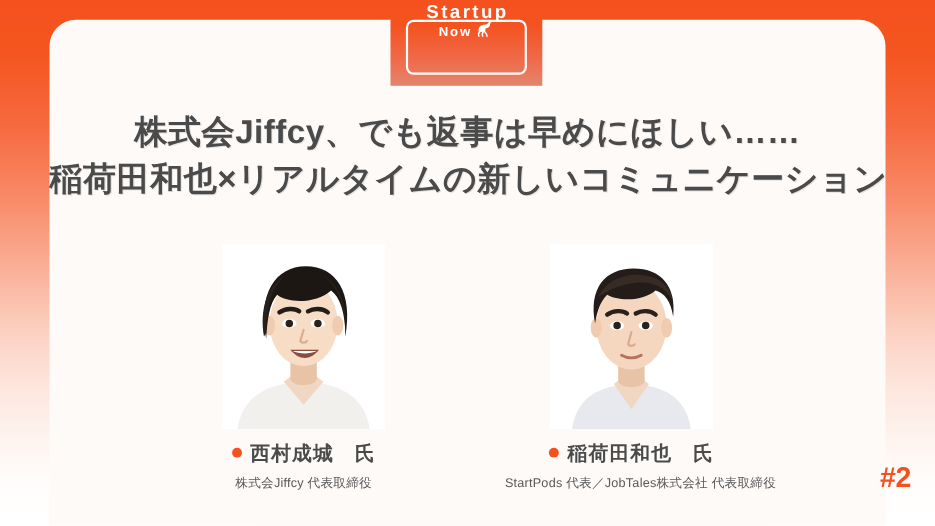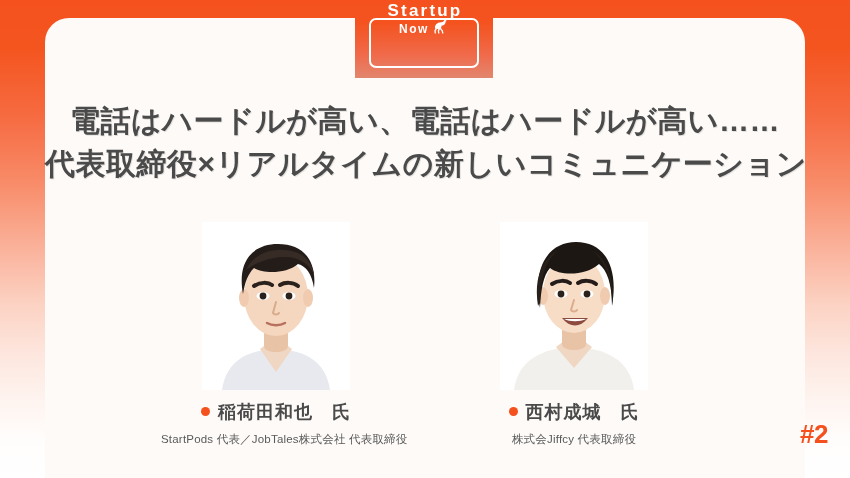--- a/index.html
+++ b/index.html
@@ -196,60 +196,25 @@
     <div class="logo-frame"></div>
     <div class="logo-text">
       <span class="logo-line1">Startup</span>
       <span class="logo-line2"><span>Now</span><span class="uni"><svg width="17" height="16" viewBox="0 0 17 16">
               <path fill="#ffffff" d="M12.6 1.2l2.1-1.1-0.8 2.2 0.9 0.6-1.3 0.5c0.2 0.9 0 1.8-0.6 2.6-0.9 1.1-2.1 1.4-3.2 1.6l-0.7 2.6 1.9 2.4 0.6 2.9h-1.3l-0.6-2.4-1.6-2-0.9 2 0.4 2.4h-1.3l-0.5-2.7 0.8-2-1.6 0.2-1.2 1.9 0.3 2.6h-1.3l-0.4-3 1.1-1.9c-0.6-0.9-0.6-2 0-3.2 0.8-1.6 2.4-2.6 4.2-2.9l3.1-0.5 1.5-1.6z"></path>
             </svg></span></span>
     </div>
   </div>
 
   <div class="title">
-    <span class="title-line">電話はハードルが高い、電話はハードルが高い……</span>
-    <span class="title-line">代表取締役×リアルタイムの新しいコミュニケーション</span>
+    <span class="title-line">株式会Jiffcy、でも返事は早めにほしい……</span>
+    <span class="title-line">稲荷田和也×リアルタイムの新しいコミュニケーション</span>
   </div>
 
   <div class="speakers">
-
-    <div class="speaker">
-      <div class="photo">
-        <svg width="148" height="168" viewBox="0 0 148 168">
-          <rect x="0" y="0" width="148" height="168" fill="#ffffff"></rect>
-
-          <path d="M20 168 C24 140 44 128 74 127 C104 128 124 140 128 168 Z" fill="#e8e9ee"></path>
-          <path d="M58 127 L74 150 L90 127 L82 121 L66 121 Z" fill="#f0d7c3"></path>
-
-          <path d="M62 98 L62 124 C62 132 86 132 86 124 L86 98 Z" fill="#e9c3a6"></path>
-
-          <ellipse cx="74" cy="74" rx="32" ry="40" fill="#f5d7bf"></ellipse>
-
-          <ellipse cx="42" cy="76" rx="5" ry="9" fill="#f0cbb0"></ellipse>
-          <ellipse cx="106" cy="76" rx="5" ry="9" fill="#f0cbb0"></ellipse>
-
-          <path d="M41 72 C35 40 50 22 76 22 C101 22 115 38 112 66 C110 52 104 44 96 42 C84 52 62 52 52 46 C46 52 43 60 41 72 Z" fill="#241c19"></path>
-          <path d="M44 48 C52 30 74 24 93 30 C104 33 110 42 112 52 C106 40 94 34 80 35 C66 36 53 41 44 48 Z" fill="#362b25"></path>
-
-          <path d="M52 64 C58 60 66 60 70 63" stroke="#2a211c" stroke-width="4" fill="none" stroke-linecap="round"></path>
-          <path d="M78 63 C83 60 91 60 96 64" stroke="#2a211c" stroke-width="4" fill="none" stroke-linecap="round"></path>
-
-          <ellipse cx="61" cy="74" rx="6.5" ry="4" fill="#ffffff"></ellipse>
-          <ellipse cx="87" cy="74" rx="6.5" ry="4" fill="#ffffff"></ellipse>
-          <circle cx="61" cy="74" r="3.4" fill="#2b211b"></circle>
-          <circle cx="87" cy="74" r="3.4" fill="#2b211b"></circle>
-
-          <path d="M74 80 L71 91 C72 93 76 93 77 91" stroke="#d9ab8c" stroke-width="2" fill="none" stroke-linecap="round"></path>
-
-          <path d="M65 101 C70 104 78 104 83 101" stroke="#b9705f" stroke-width="2.5" fill="none" stroke-linecap="round"></path>
-        </svg>
-      </div>
-      <div class="sp-name"><span class="bullet"></span><span>稲荷田和也　氏</span></div>
-      <div class="sp-title">StartPods 代表／JobTales株式会社 代表取締役</div>
-    </div>
 
     <div class="speaker">
       <div class="photo">
         <svg width="148" height="168" viewBox="0 0 148 168">
           <rect x="0" y="0" width="148" height="168" fill="#ffffff"></rect>
 
           <path d="M14 168 C18 138 42 126 74 125 C106 126 130 138 134 168 Z" fill="#f2f0ec"></path>
           <path d="M56 125 L74 146 L92 125 L84 119 L64 119 Z" fill="#f0d7c3"></path>
 
           <path d="M62 96 L62 122 C62 130 86 130 86 122 L86 96 Z" fill="#e9c3a6"></path>
@@ -274,17 +239,52 @@
           <path d="M74 78 L71 88 C72 90 76 90 77 88" stroke="#dbad8e" stroke-width="2" fill="none" stroke-linecap="round"></path>
 
           <path d="M62 96 C70 106 80 106 88 96 Z" fill="#8d4b40"></path>
           <path d="M64 97 C70 100 80 100 86 97 Z" fill="#ffffff"></path>
         </svg>
       </div>
       <div class="sp-name"><span class="bullet"></span><span>西村成城　氏</span></div>
       <div class="sp-title">株式会Jiffcy 代表取締役</div>
     </div>
 
+    <div class="speaker">
+      <div class="photo">
+        <svg width="148" height="168" viewBox="0 0 148 168">
+          <rect x="0" y="0" width="148" height="168" fill="#ffffff"></rect>
+
+          <path d="M20 168 C24 140 44 128 74 127 C104 128 124 140 128 168 Z" fill="#e8e9ee"></path>
+          <path d="M58 127 L74 150 L90 127 L82 121 L66 121 Z" fill="#f0d7c3"></path>
+
+          <path d="M62 98 L62 124 C62 132 86 132 86 124 L86 98 Z" fill="#e9c3a6"></path>
+
+          <ellipse cx="74" cy="74" rx="32" ry="40" fill="#f5d7bf"></ellipse>
+
+          <ellipse cx="42" cy="76" rx="5" ry="9" fill="#f0cbb0"></ellipse>
+          <ellipse cx="106" cy="76" rx="5" ry="9" fill="#f0cbb0"></ellipse>
+
+          <path d="M41 72 C35 40 50 22 76 22 C101 22 115 38 112 66 C110 52 104 44 96 42 C84 52 62 52 52 46 C46 52 43 60 41 72 Z" fill="#241c19"></path>
+          <path d="M44 48 C52 30 74 24 93 30 C104 33 110 42 112 52 C106 40 94 34 80 35 C66 36 53 41 44 48 Z" fill="#362b25"></path>
+
+          <path d="M52 64 C58 60 66 60 70 63" stroke="#2a211c" stroke-width="4" fill="none" stroke-linecap="round"></path>
+          <path d="M78 63 C83 60 91 60 96 64" stroke="#2a211c" stroke-width="4" fill="none" stroke-linecap="round"></path>
+
+          <ellipse cx="61" cy="74" rx="6.5" ry="4" fill="#ffffff"></ellipse>
+          <ellipse cx="87" cy="74" rx="6.5" ry="4" fill="#ffffff"></ellipse>
+          <circle cx="61" cy="74" r="3.4" fill="#2b211b"></circle>
+          <circle cx="87" cy="74" r="3.4" fill="#2b211b"></circle>
+
+          <path d="M74 80 L71 91 C72 93 76 93 77 91" stroke="#d9ab8c" stroke-width="2" fill="none" stroke-linecap="round"></path>
+
+          <path d="M65 101 C70 104 78 104 83 101" stroke="#b9705f" stroke-width="2.5" fill="none" stroke-linecap="round"></path>
+        </svg>
+      </div>
+      <div class="sp-name"><span class="bullet"></span><span>稲荷田和也　氏</span></div>
+      <div class="sp-title">StartPods 代表／JobTales株式会社 代表取締役</div>
+    </div>
+
   </div>
 
   <div class="episode">#2</div>
 
 </div>
 
 </body></html>

